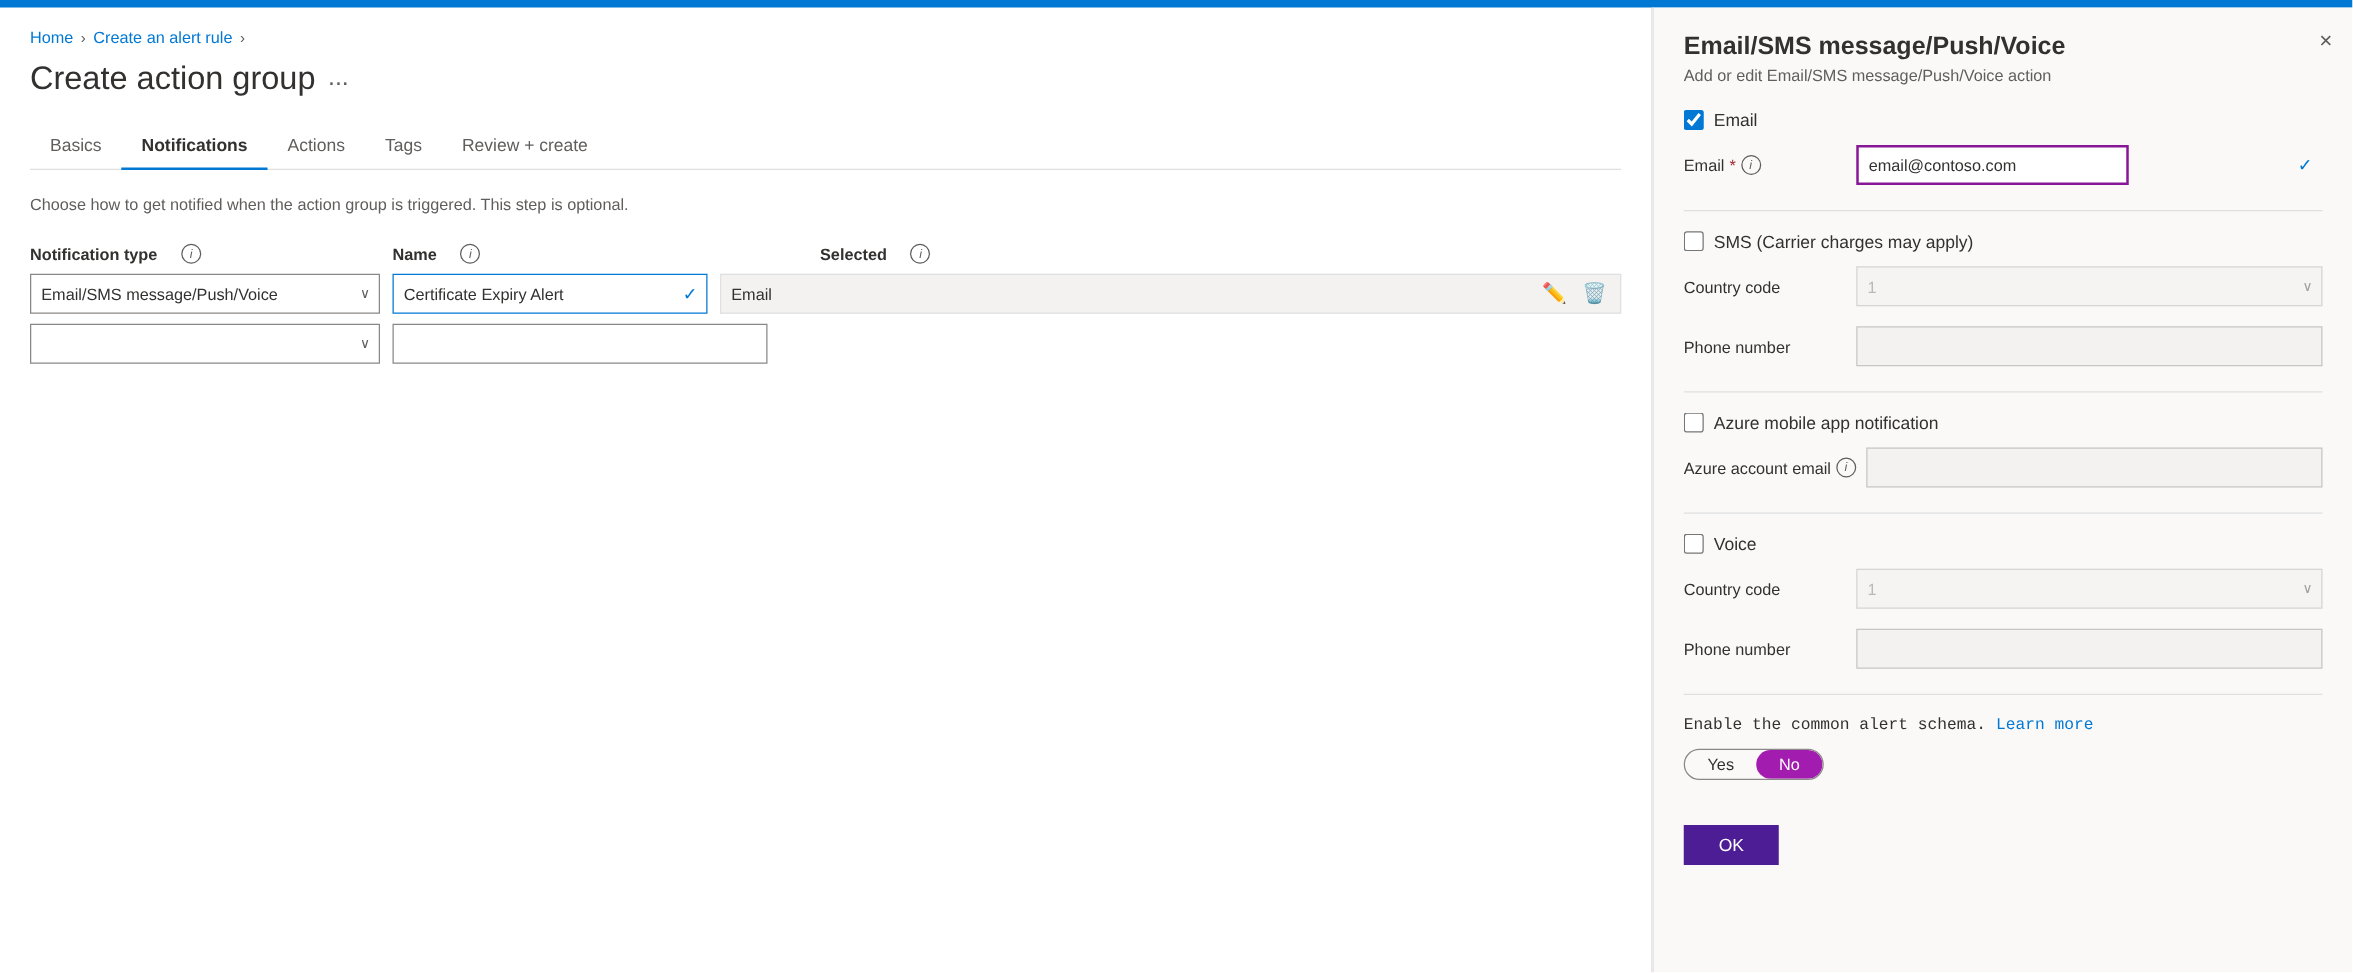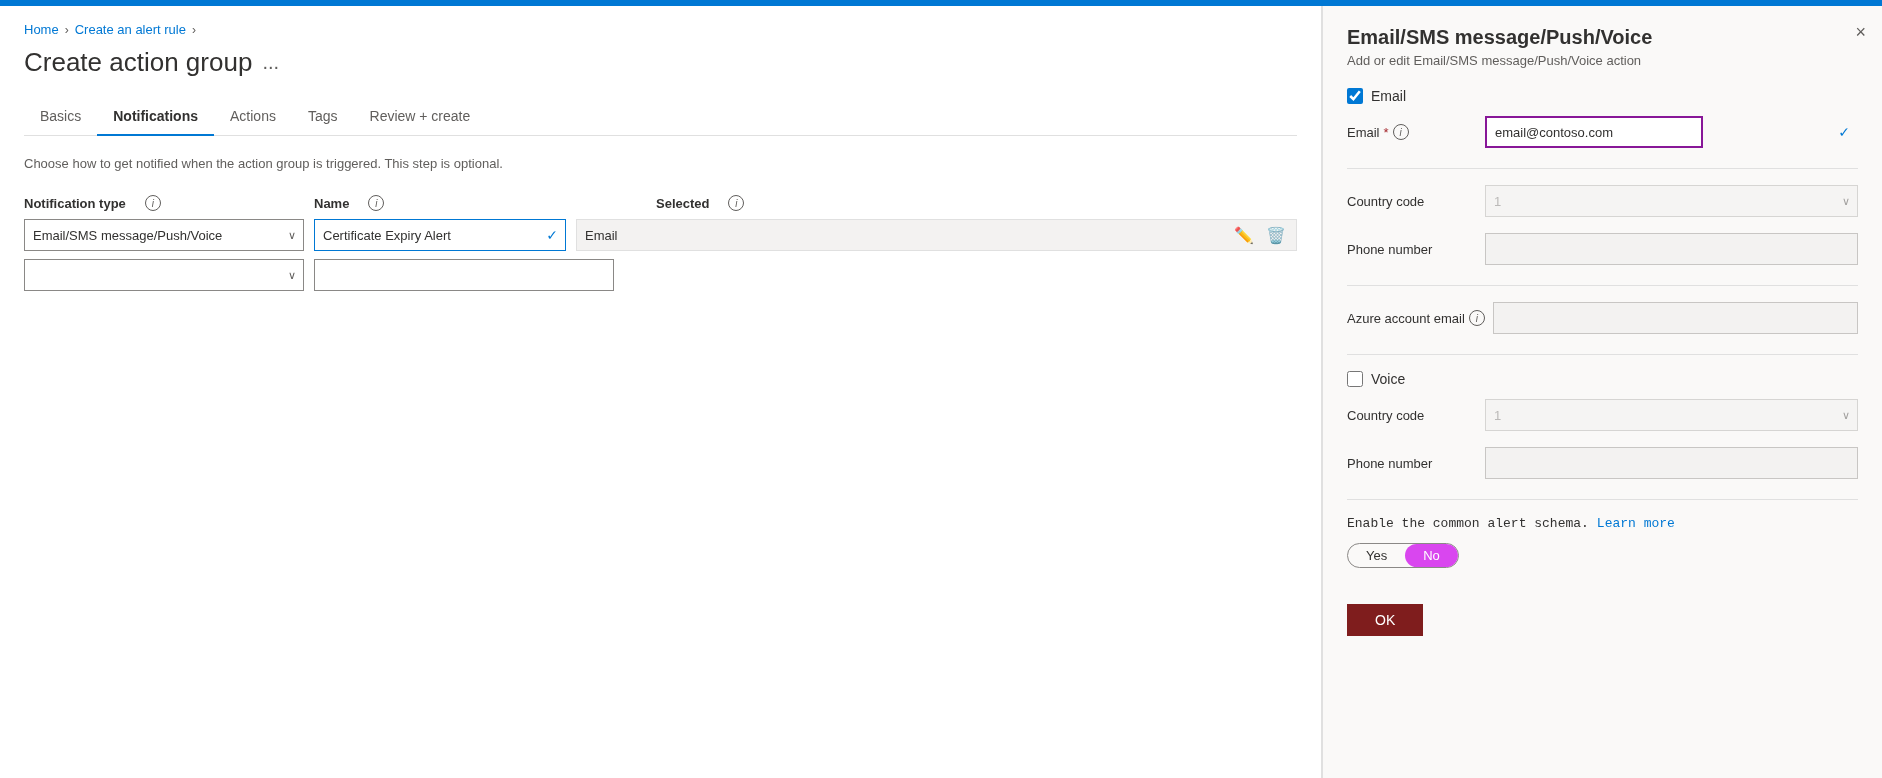--- a/index.html
+++ b/index.html
@@ -353,27 +353,27 @@
     }
     .toggle-option {
       padding: 4px 18px;
       font-size: 13px;
       cursor: pointer;
       border: none;
       background: transparent;
       color: #323130;
     }
     .toggle-option.active {
-      background: #d946ef;
+      background: #a21caf;
       color: #fff;
       border-radius: 14px;
     }
 
     .ok-btn {
-      background: #7f1d1d;
+      background: #4c1d95;
       color: #fff;
       border: none;
       padding: 8px 28px;
       font-size: 14px;
       cursor: pointer;
       margin-top: 16px;
     }
   </style>
 </head>
 <body>
@@ -478,20 +478,24 @@
           <input type="text" class="field-input" value="email@contoso.com" style="">
           <span class="field-check">✓</span>
         </div>
       </div>
     </div>
 
     <div class="divider"></div>
 
     
     <div class="panel-section">
+      <div class="checkbox-row">
+        <input type="checkbox" class="checkbox-input" style="">
+        <span class="checkbox-label">SMS (Carrier charges may apply)</span>
+      </div>
       <div class="field-row">
         <div class="field-label">
           <span>Country code</span>
         </div>
         <div class="field-select-wrapper">
           <select class="field-select" disabled="">
             <option>1</option>
           </select>
           <span class="field-select-chevron">∨</span>
         </div>
@@ -501,20 +505,24 @@
           <span>Phone number</span>
         </div>
         <input type="text" class="field-input disabled" disabled="" style="">
       </div>
     </div>
 
     <div class="divider"></div>
 
     
     <div class="panel-section">
+      <div class="checkbox-row">
+        <input type="checkbox" class="checkbox-input" style="">
+        <span class="checkbox-label">Azure mobile app notification</span>
+      </div>
       <div class="field-row">
         <div class="field-label">
           <span>Azure account email</span>
           <span class="info-icon">i</span>
         </div>
         <input type="text" class="field-input disabled" disabled="" style="">
       </div>
     </div>
 
     <div class="divider"></div>

